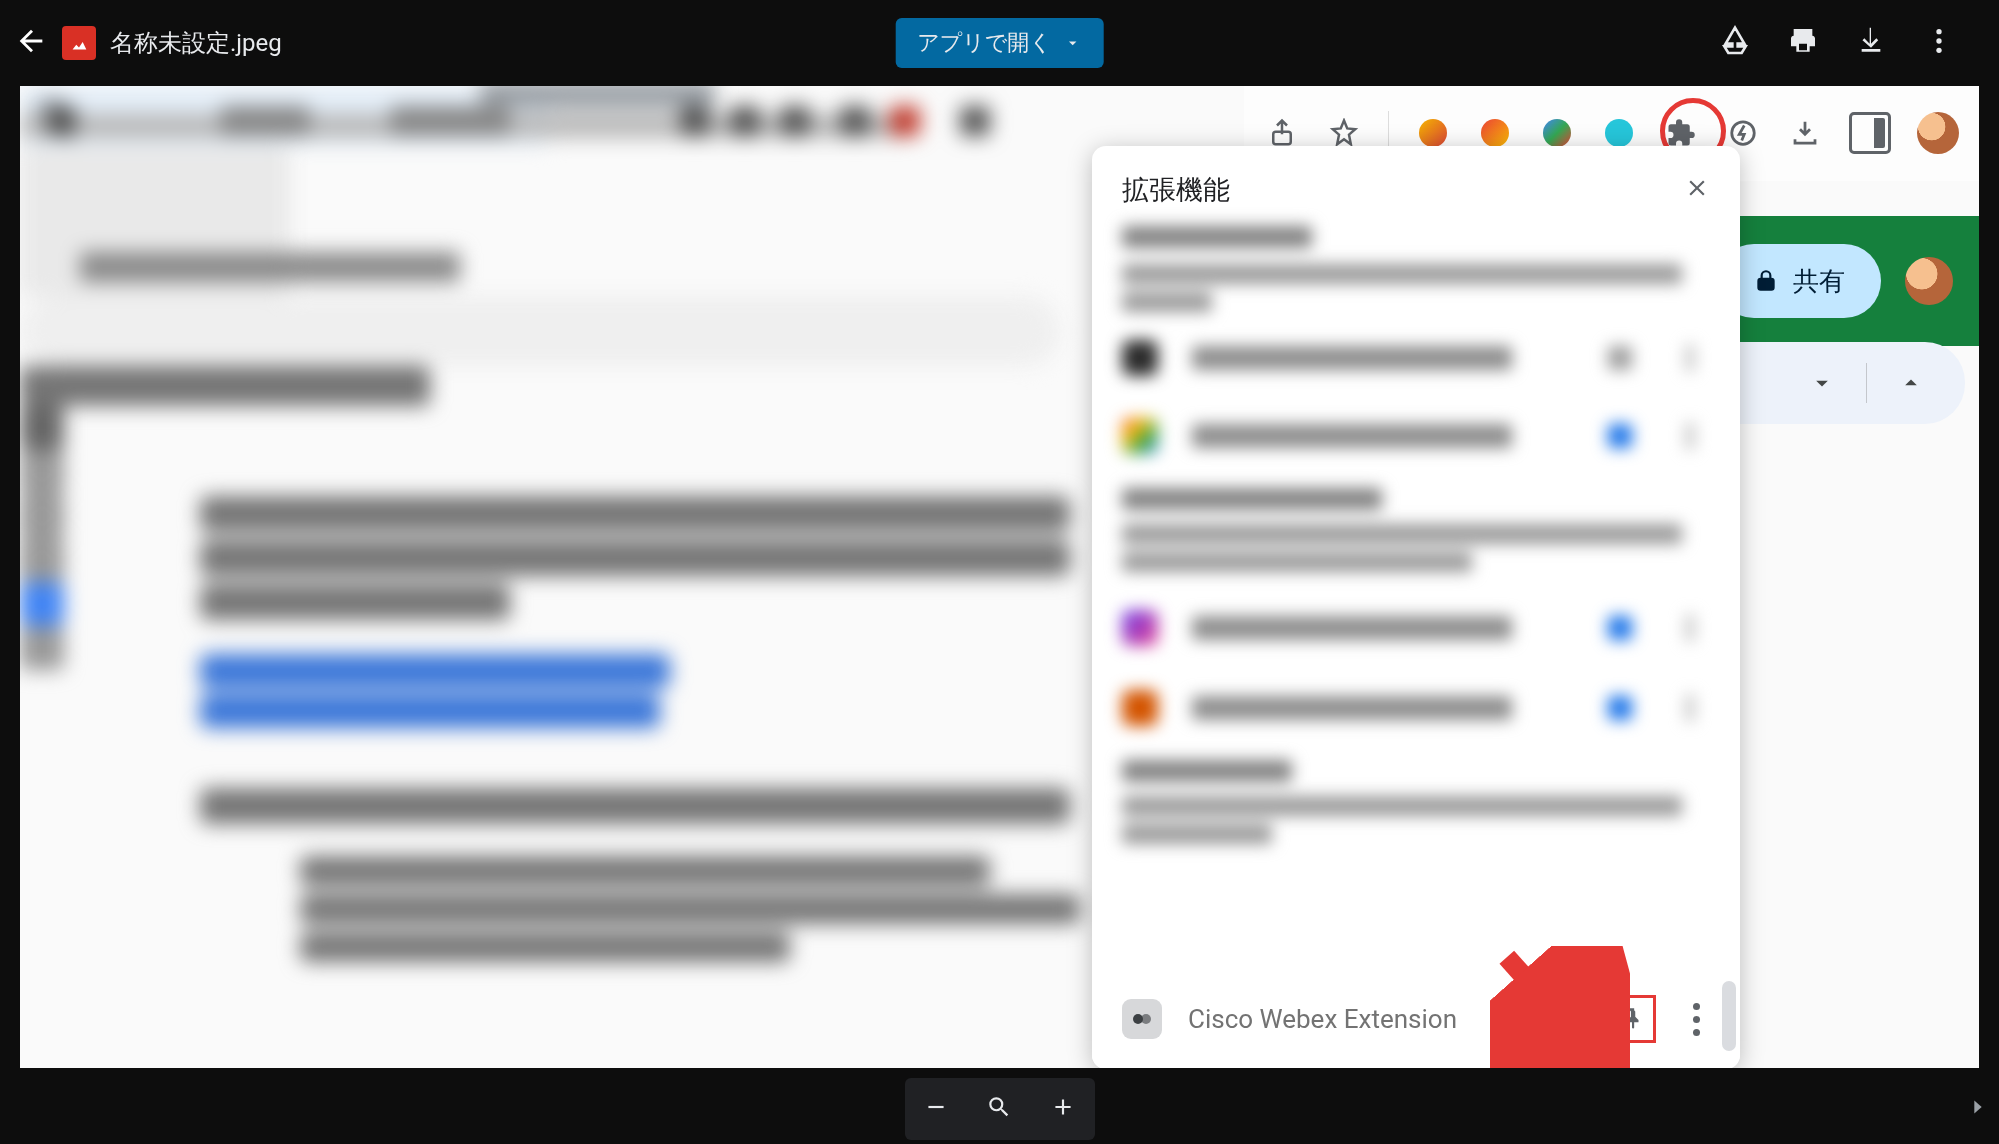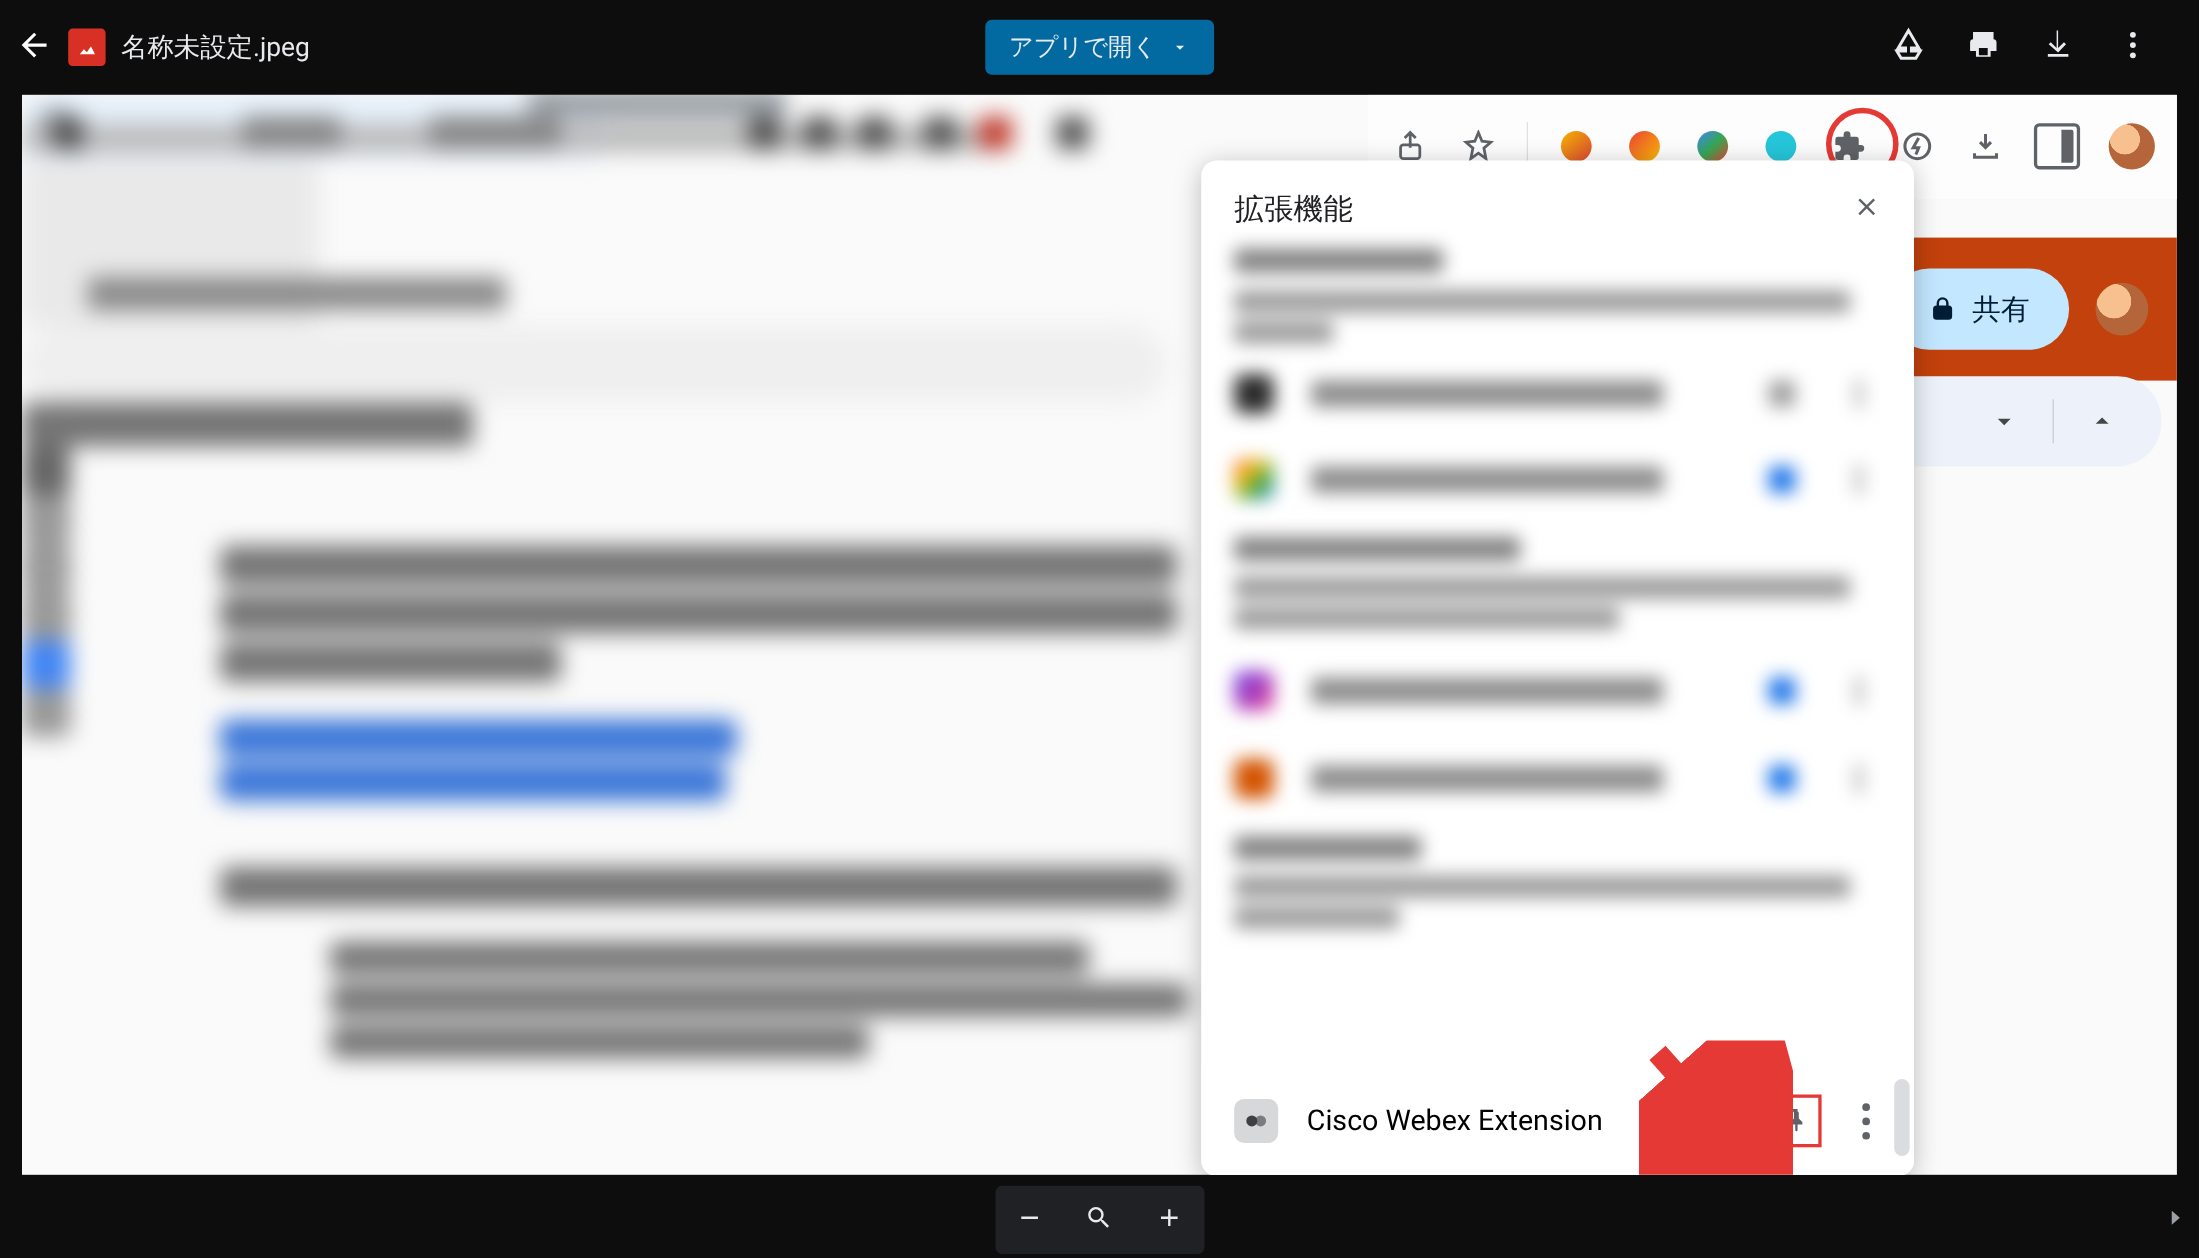--- a/index.html
+++ b/index.html
@@ -82,21 +82,21 @@
 .chrome-strip .avatar { width:42px; height:42px; border-radius:50%;
   background: radial-gradient(circle at 35% 35%, #f6c08f 0 35%, #b5653a 36% 100%); }
 .chrome-strip .panelbtn { width:42px; height:42px; border:3px solid #5f6368; border-radius:5px;
   position:relative; }
 .chrome-strip .panelbtn::after { content:""; position:absolute; right:3px; top:3px; bottom:3px;
   width:11px; background:#5f6368; border-radius:0 2px 2px 0; }
 
 
 .share-area {
   position:absolute; right:0; top:130px; width:280px; height:130px;
-  background:#c2410c; display:flex; align-items:center; gap:24px; padding-left:18px;
+  background:#15803d; display:flex; align-items:center; gap:24px; padding-left:18px;
 }
 .share-btn {
   background:#c2e7ff; color:#001d35; font-size:26px; font-weight:500;
   height:74px; padding:0 36px; border-radius:40px;
   display:flex; align-items:center; gap:14px;
 }
 .share-btn svg { width:26px; height:26px; fill:#001d35; }
 .share-area .avatar2 { width:48px; height:48px; border-radius:50%;
   background: radial-gradient(circle at 35% 35%, #f6c08f 0 35%, #b5653a 36% 100%); }
 
@@ -129,21 +129,21 @@
 .ext-popup .blurgroup .itemrow .pin { position:absolute; right:78px; top:16px; width:24px; height:24px; border-radius:4px; }
 .ext-popup .blurgroup .itemrow .menu { position:absolute; right:16px; top:14px; width:8px; height:28px;
   background:#bdbdbd; border-radius:4px; }
 .ext-popup .cisco-row {
   position:absolute; left:0; bottom:0; width:100%; height:100px;
   display:flex; align-items:center; padding:0 30px; gap:26px; background:#fff;
 }
 .ext-popup .cisco-row .cico { width:40px; height:40px; border-radius:9px;
   background:#d7d8da; display:flex; align-items:center; justify-content:center;
   color:#3c4043; font-weight:700; font-size:18px; }
-.ext-popup .cisco-row .clabel { font-size:26px; color:#000000; }
+.ext-popup .cisco-row .clabel { font-size:26px; color:#737373; }
 .ext-popup .cisco-row .spacer { flex:1; }
 .ext-popup .cisco-row .pinbox { width:48px; height:48px; border:3px solid #e53935;
   display:flex; align-items:center; justify-content:center; }
 .ext-popup .cisco-row .pinbox svg { width:26px; height:26px; fill:#5f6368; }
 .ext-popup .cisco-row .menu3 { width:28px; display:flex; flex-direction:column;
   align-items:center; gap:6px; }
 .ext-popup .cisco-row .menu3 span { width:7px; height:7px; background:#5f6368; border-radius:50%; }
 .ext-popup .scrollthumb { position:absolute; right:4px; bottom:18px; width:14px; height:70px;
   background:#dadce0; border-radius:8px; }
 

